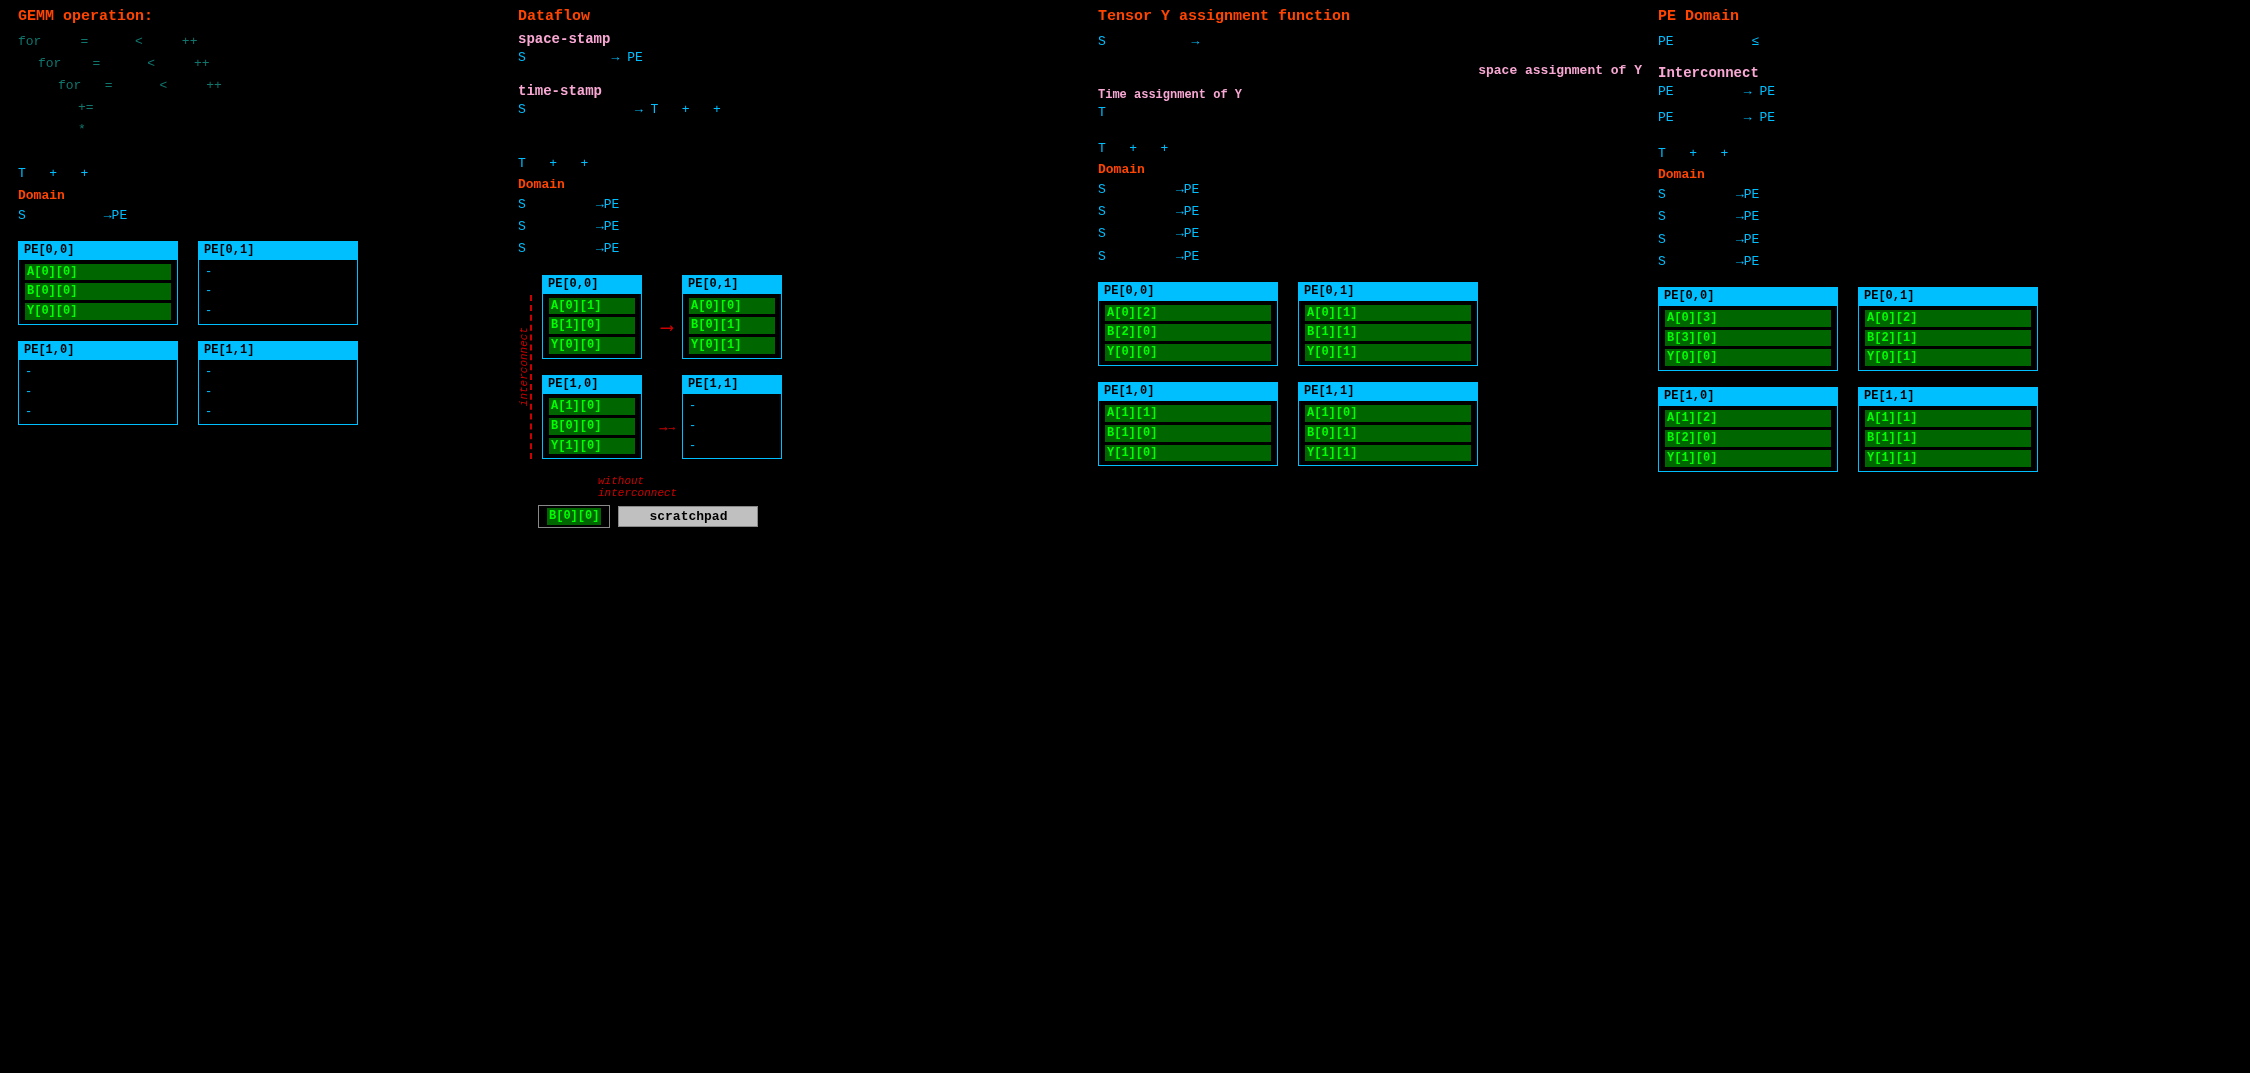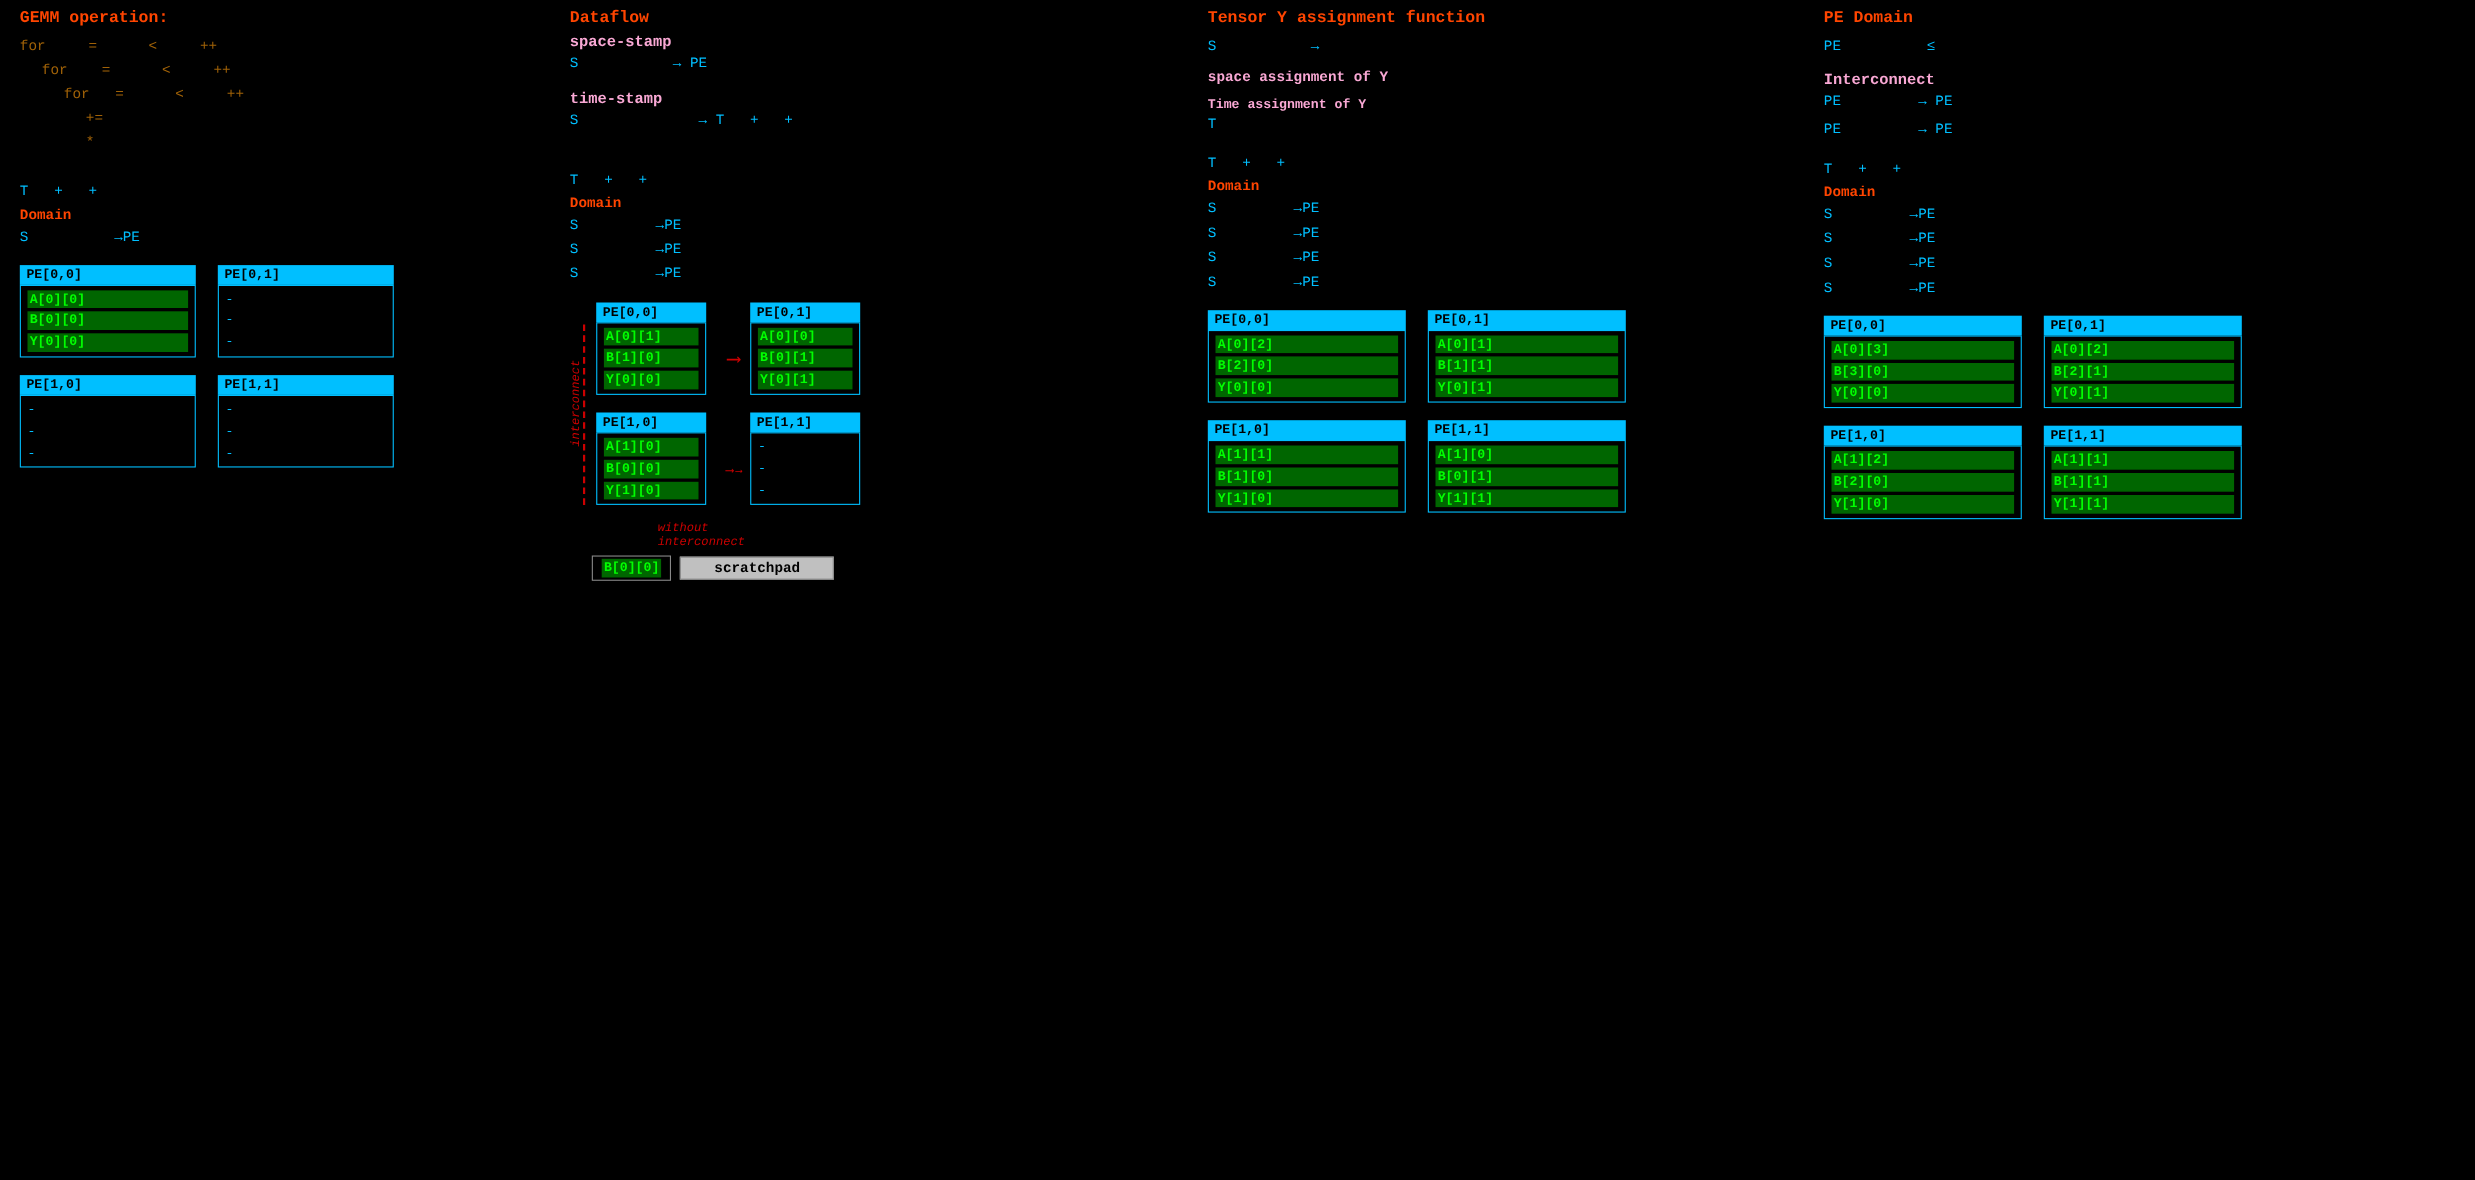--- a/index.html
+++ b/index.html
@@ -40,21 +40,21 @@
       margin-bottom: 4px;
     }
     .code-line {
       white-space: nowrap;
       display: block;
     }
     .indent1 { padding-left: 20px; }
     .indent2 { padding-left: 40px; }
     .indent3 { padding-left: 60px; }
     .orange { color: #f9a8d4; }
-    .blue { color: #a16207; }
+    .blue { color: #0f766e; }
     .domain-label {
       color: #ff4500;
       font-weight: bold;
       font-size: 13px;
       margin-bottom: 2px;
     }
     .domain-row {
       color: #00bfff;
       font-size: 13px;
       white-space: nowrap;
@@ -261,21 +261,21 @@
       </div>
     </div>
   </div>
 
   <div class="section" style="min-width:500px; max-width:560px;">
     <div class="section-title">Tensor Y assignment function</div>
     <div style="margin-bottom:4px;">
       <div class="domain-row">S &nbsp;&nbsp;&nbsp;&nbsp;&nbsp;&nbsp;&nbsp;&nbsp;&nbsp; →</div>
     </div>
     <div style="margin-bottom:4px; margin-top:6px;">
-      <div class="orange" style="font-weight:bold; font-size:13px;">space assignment of Y</div>
+      <div class="orange" style="font-weight:bold; font-size:13px;text-align:right;">space assignment of Y</div>
     </div>
     <div style="margin-top:6px;">
       <div class="orange" style="font-weight:bold; font-size:12px;">Time assignment of Y</div>
       <div class="domain-row">T</div>
     </div>
 
     <div style="margin-top:14px;">
       <div class="domain-row">T &nbsp; + &nbsp; +</div>
       <div class="domain-label" style="margin-top:2px;">Domain</div>
       <div class="domain-row">S &nbsp;&nbsp;&nbsp;&nbsp;&nbsp;&nbsp;&nbsp; →PE</div>

